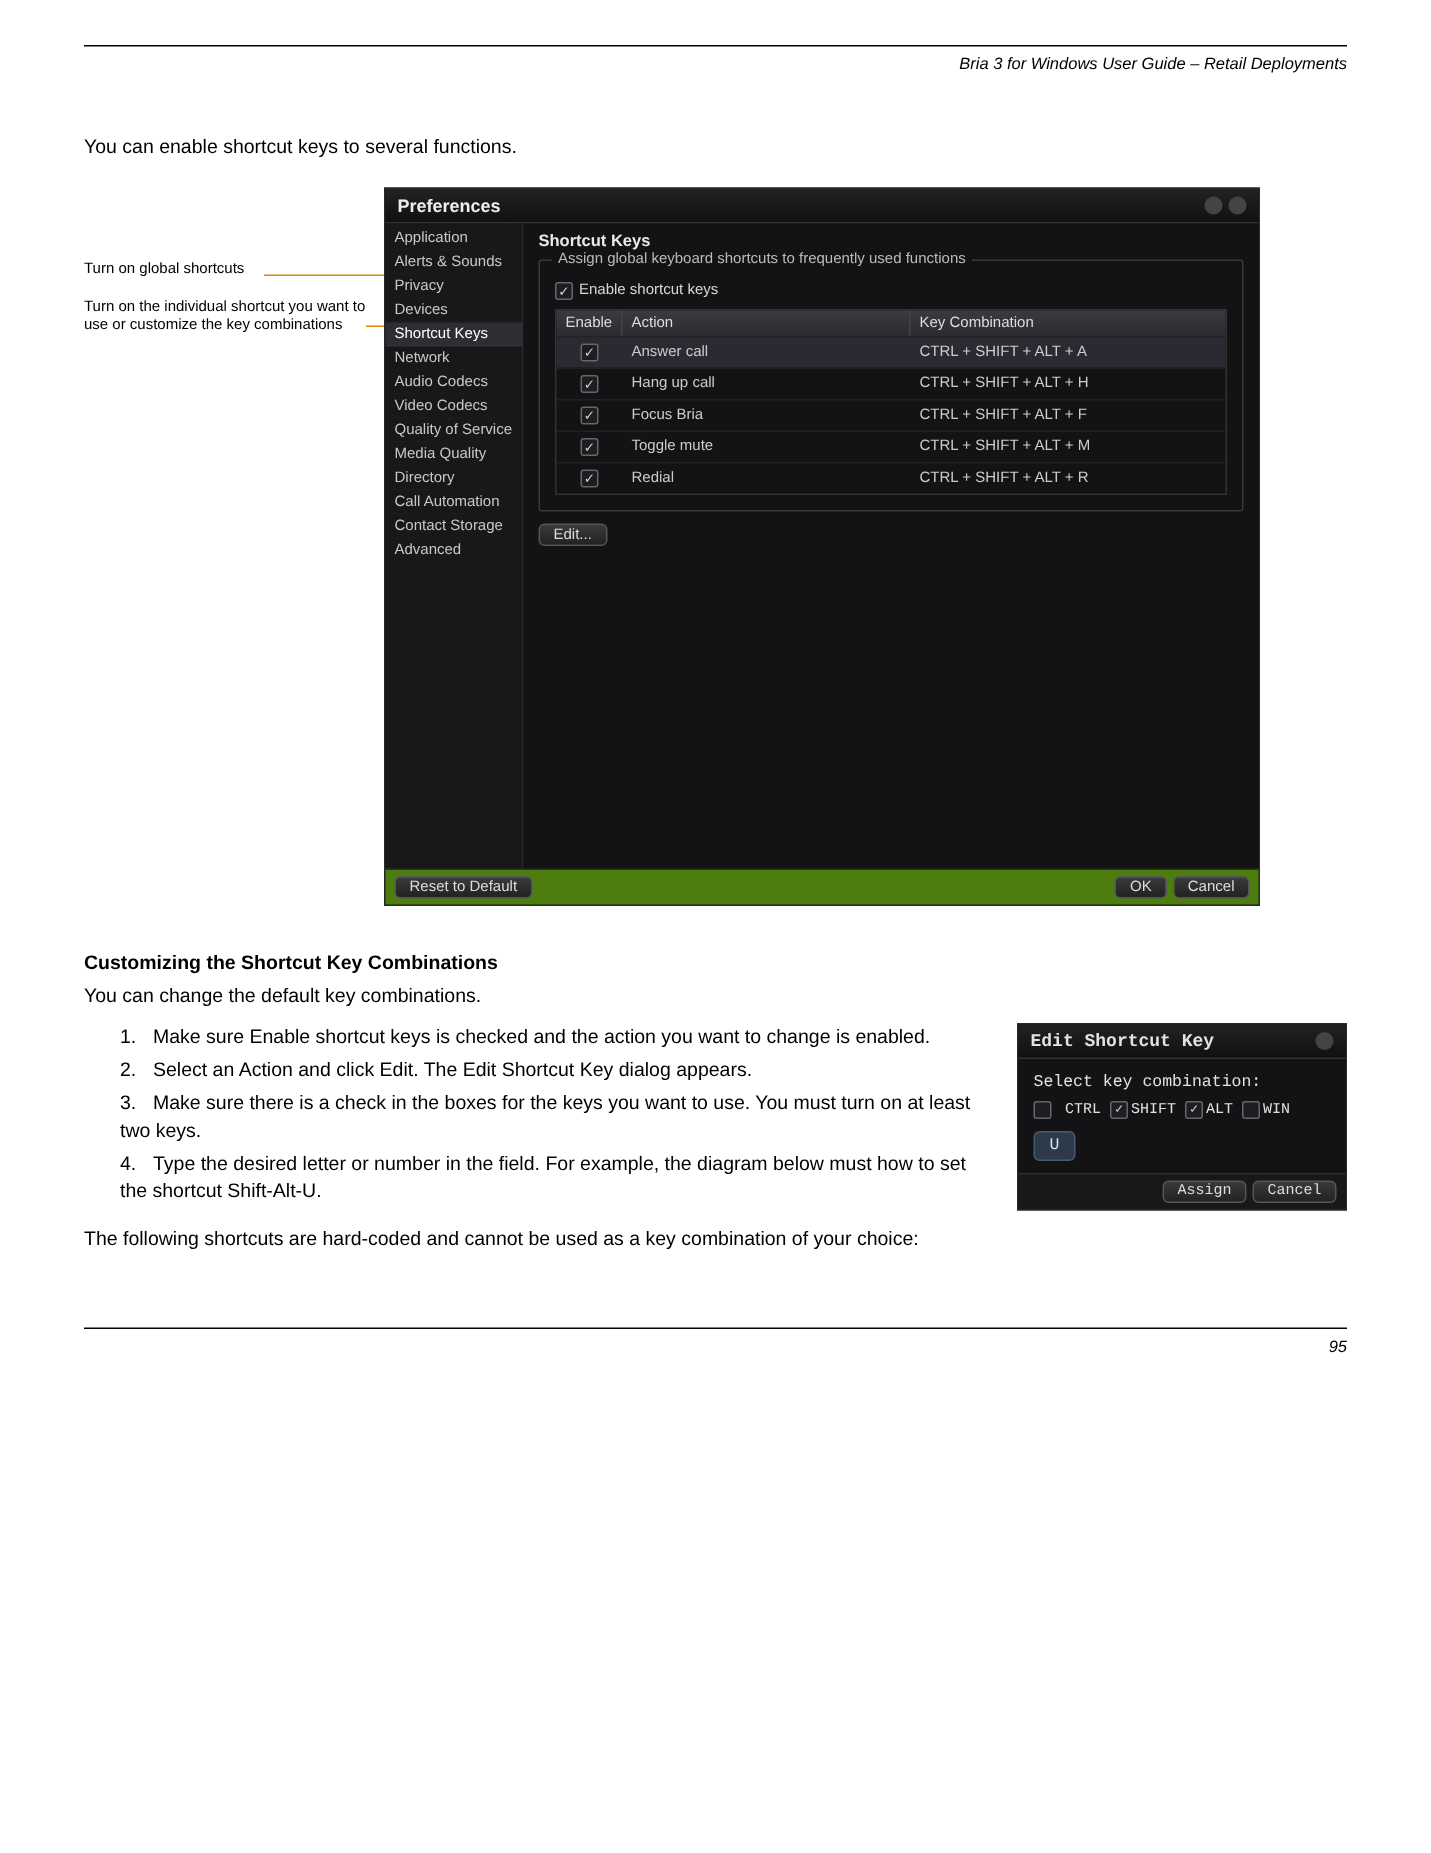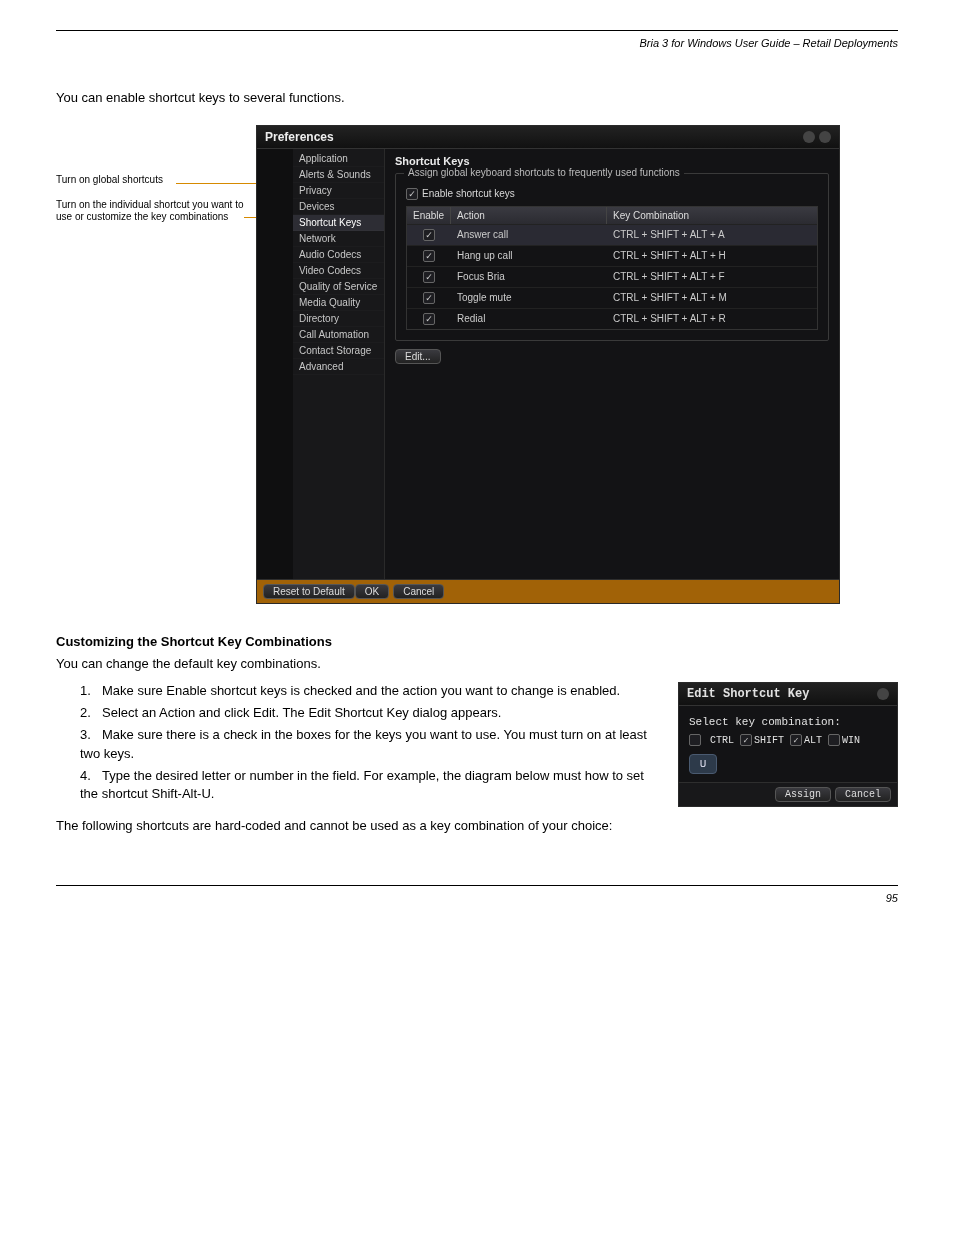--- a/index.html
+++ b/index.html
@@ -35,21 +35,21 @@
     background: linear-gradient(#222, #111);
     padding: 4px 8px;
     display: flex; justify-content: space-between; align-items: center;
     border-bottom: 1px solid #333;
     font-weight: bold;
     color: #eee;
     font-size: 12px;
   }
   .tb-icons { display: flex; gap: 4px; }
   .tb-icon { width: 12px; height: 12px; border-radius: 50%; background: #444; display: inline-block; }
-  .pref-body { display: flex; min-height: 430px; padding-left: 36px; }
+  .pref-body { display: flex; min-height: 430px; }
   .pref-sidebar { width: 92px; background: #18181a; border-right: 1px solid #2a2a2a; padding-top: 2px; }
   .pref-sidebar .side-item {
     padding: 2px 6px; font-size: 10px; color: #c8c8c8; cursor: pointer;
     border-bottom: 1px solid rgba(255,255,255,0.02);
   }
   .pref-sidebar .side-item.active { background: #2d2d34; color: #fff; }
   .pref-main { flex: 1; padding: 6px 10px 8px 10px; background: #131315; position: relative; }
   .main-title { font-weight: bold; color: #eaeaea; font-size: 11px; margin-bottom: 6px; }
   .fieldset {
     border: 1px solid #3a3a3a; padding: 10px 10px 10px 10px; border-radius: 2px;
@@ -75,22 +75,22 @@
   .trow.sel { background: #2a2a33; }
   .td { padding: 4px 6px; font-size: 10px; color: #ccc; }
   .td.en { width: 44px; display: flex; justify-content: center; }
   .td.ac { flex: 1; }
   .td.kc { width: 210px; }
   .btn {
     display: inline-block; background: linear-gradient(#3a3a3f,#222); border: 1px solid #555;
     border-radius: 4px; padding: 1px 9px; font-size: 10px; color: #ddd; cursor: pointer;
   }
   .pref-footer {
-    display: flex; align-items: center;
-    background: #a16207; border-top: 1px solid #2e2e2e; padding: 4px 6px;
+    display: flex; justify-content: space-between; align-items: center;
+    background: #4d7c0f; border-top: 1px solid #2e2e2e; padding: 4px 6px;
   }
   .footer-right { display: flex; gap: 4px; }
 
   
   .co-line {
     position: absolute; border-top: 1px solid #d68a00; height: 0;
   }
 
   .intro-para { font-size: 13px; line-height: 1.35; margin: 6px 0 16px 0; }
   .subhead { font-size: 13px; font-weight: bold; margin: 14px 0 6px 0; }

